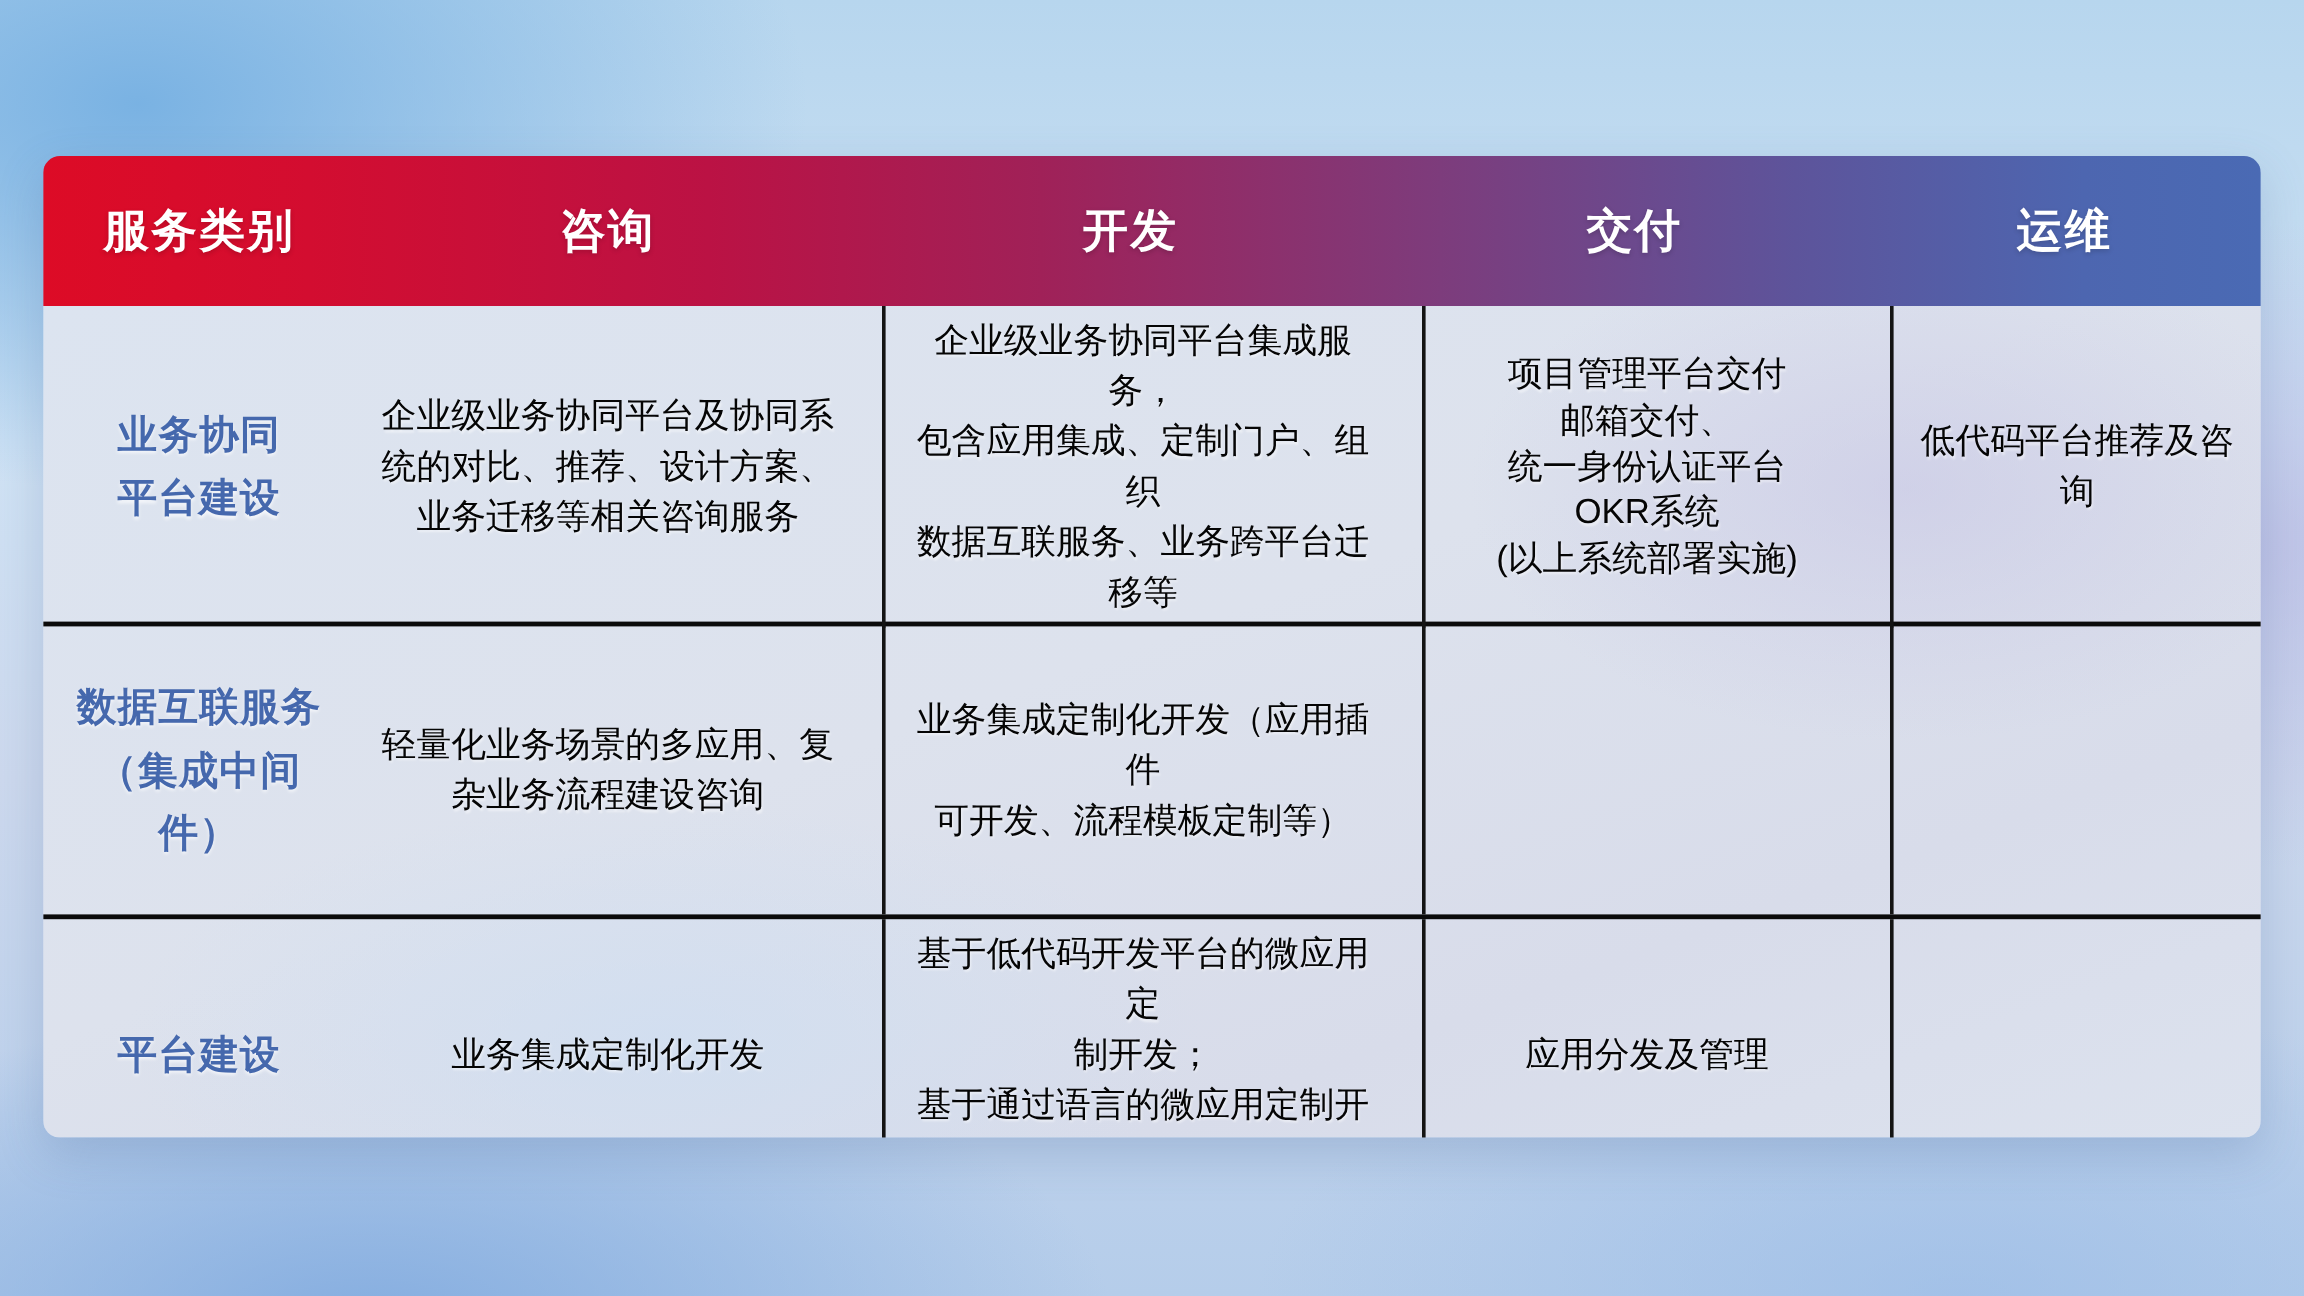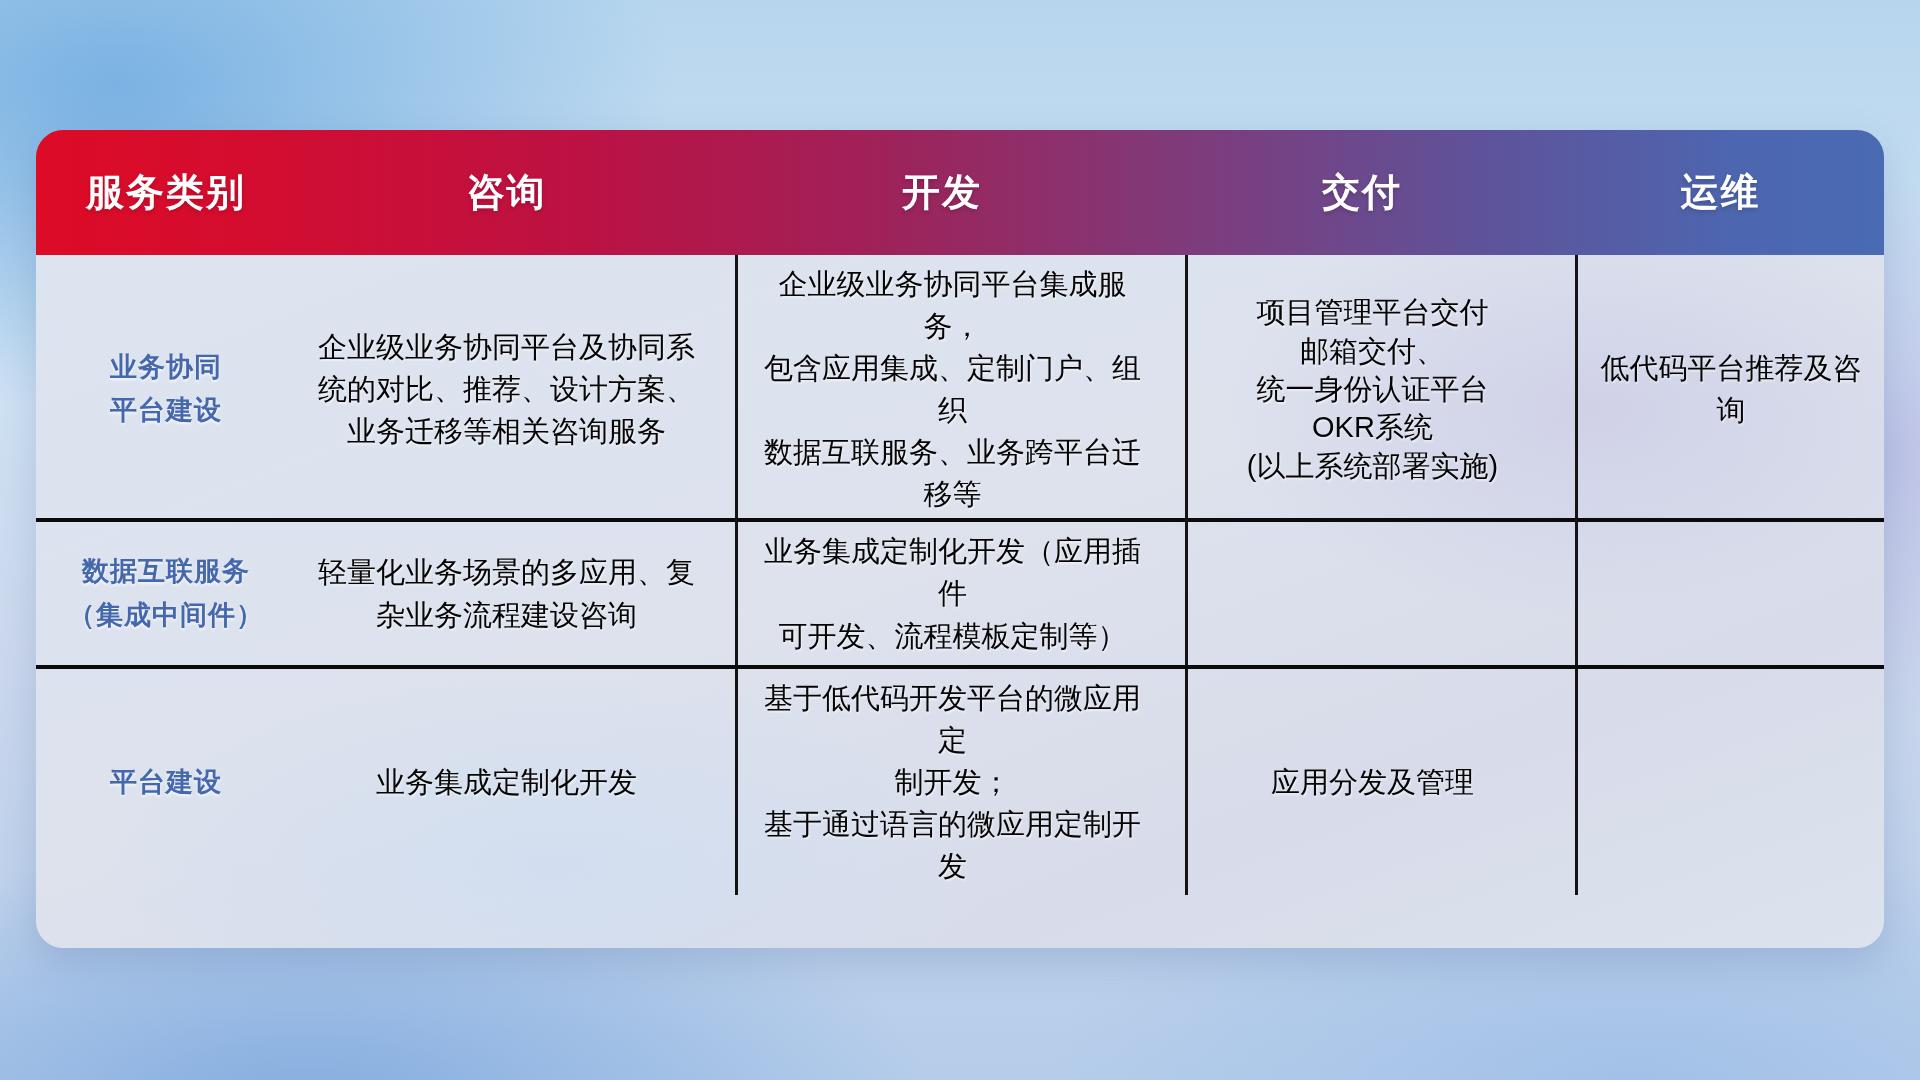--- a/index.html
+++ b/index.html
@@ -14,21 +14,21 @@
       linear-gradient(180deg, #b7d6ee 0%, #cfe2f4 34%, #ccd8ed 60%, #b5cdea 100%);
     position: relative;
   }
 
   .card {
     position: absolute;
     left: 36px;
     top: 130px;
     width: 1848px;
     height: 818px;
-    border-radius: 27px;
+    border-radius: 14px;
     overflow: hidden;
     box-shadow: 0 14px 38px rgba(70, 100, 150, 0.22);
   }
 
   .thead {
     display: grid;
     grid-template-columns: 260px 421px 450px 390px 327px;
     height: 125px;
     background: linear-gradient(90deg,
       #dd0b26 0%, #d30d30 12%, #bb1244 30%, #a02158 45%,
@@ -51,38 +51,38 @@
       radial-gradient(520px 300px at 84% 22%, rgba(198,196,228,0.55), rgba(198,196,228,0) 70%),
       radial-gradient(640px 280px at 28% 88%, rgba(205,222,242,0.65), rgba(205,222,242,0) 70%),
       linear-gradient(160deg, #dce4f0 0%, #dde2ed 45%, #d8dcea 75%, #dce2ee 100%);
   }
 
   .trow {
     display: grid;
     grid-template-columns: 260px 421px 450px 390px 327px;
   }
   .row1 { height: 263px; }
-  .row2 { height: 147px; border-top: 4px solid #0b0b0b; }
+  .row2 { height: 244px; border-top: 4px solid #0b0b0b; }
   .row3 { height: 227px; border-top: 4px solid #0b0b0b; }
 
   .td {
     display: flex;
     align-items: center;
     justify-content: center;
     text-align: center;
     white-space: pre-line;
     font-size: 29px;
     line-height: 1.45;
     color: #050505;
     padding: 8px 18px;
     text-shadow: 1px 2px 2px rgba(255,255,255,0.55);
   }
   .td.bl { border-left: 3px solid #141414; margin-left: 18px; }
   .td.cat {
-    font-size: 27px;
+    font-size: 33px;
     font-weight: bold;
     color: #4568ad;
     line-height: 1.6;
     letter-spacing: 1px;
     text-shadow: 0 2px 3px rgba(255,255,255,0.75);
     padding: 8px 20px;
   }
   .td.tight { line-height: 1.32; }
 </style>
 </head>

